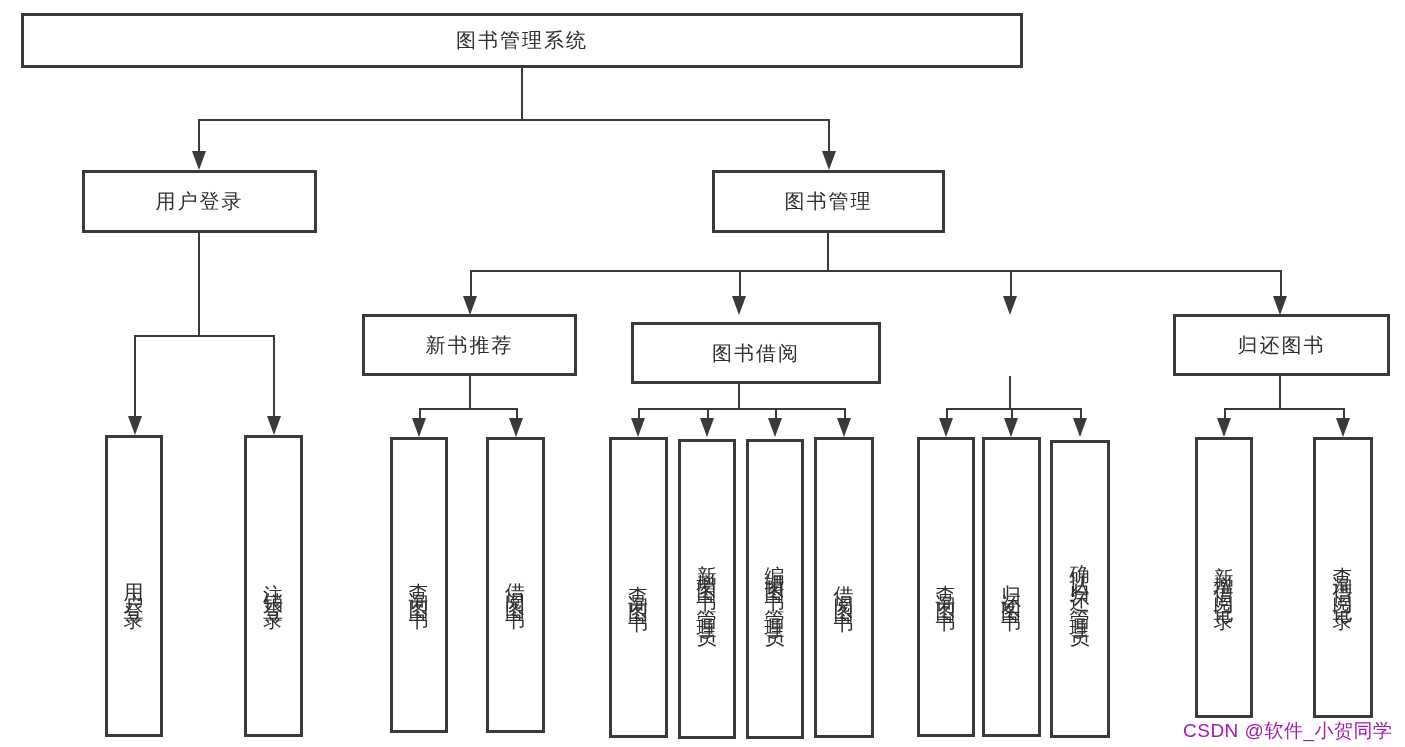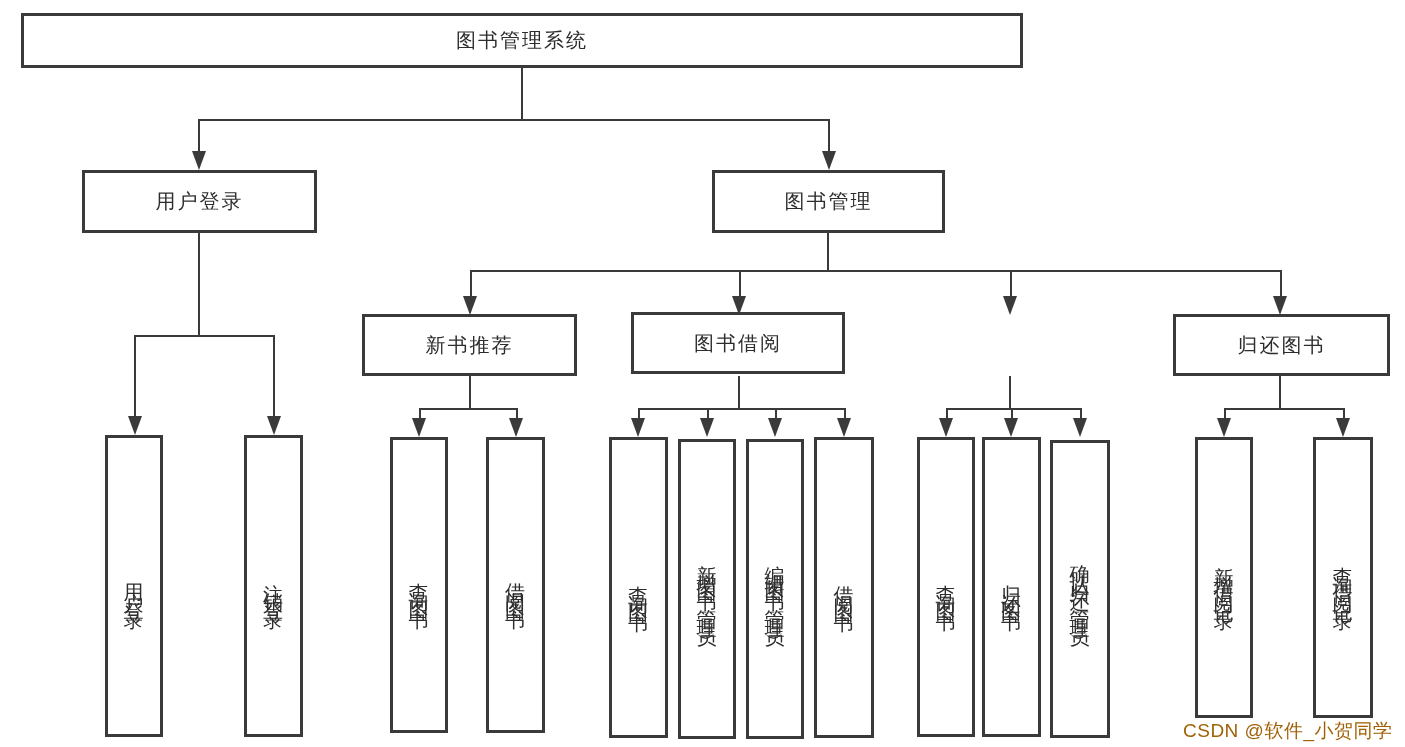--- a/index.html
+++ b/index.html
@@ -28,21 +28,21 @@
   .hline { height:2px; }
   .vline { width:2px; }
   .arrow {
     position:absolute; width:0; height:0; z-index:1;
     border-left:7px solid transparent;
     border-right:7px solid transparent;
     border-top:19px solid #3a3a3a;
   }
   .watermark {
     position:absolute; left:1183px; top:718px;
-    font-size:19px; color:#a16207; letter-spacing:0.5px;
+    font-size:19px; color:#a21caf; letter-spacing:0.5px;
     z-index:5; white-space:nowrap;
   }
 </style>
 </head>
 <body>
 
 <div class="canvas">
 
   <div class="vline" style="left:521px;top:68px;height:53px"></div>
   <div class="hline" style="left:198px;top:119px;width:632px"></div>
@@ -102,21 +102,21 @@
   <div class="arrow" style="left:1217px;top:418px"></div>
   <div class="vline" style="left:1343px;top:408px;height:12px"></div>
   <div class="arrow" style="left:1336px;top:418px"></div>
 
   <div class="box" style="left:21px;top:13px;width:1002px;height:55px">图书管理系统</div>
 
   <div class="box" style="left:82px;top:170px;width:235px;height:63px">用户登录</div>
   <div class="box" style="left:362px;top:314px;width:215px;height:62px">新书推荐</div>
 
   <div class="box" style="left:712px;top:170px;width:233px;height:63px">图书管理</div>
-  <div class="box" style="left:631px;top:312px;width:214px;height:62px">图书借阅</div>
+  <div class="box" style="left:631px;top:322px;width:250px;height:62px">图书借阅</div>
   <div class="box" style="left:1173px;top:314px;width:217px;height:62px">归还图书</div>
 
   <div class="box vbox" style="left:105px;top:435px;width:58px;height:302px">用户登录</div>
   <div class="box vbox" style="left:244px;top:435px;width:59px;height:302px">注销登录</div>
 
   <div class="box vbox" style="left:390px;top:437px;width:58px;height:296px">查询图书</div>
   <div class="box vbox" style="left:486px;top:437px;width:59px;height:296px">借阅图书</div>
 
   <div class="box vbox" style="left:609px;top:437px;width:59px;height:301px">查询图书</div>
   <div class="box vbox" style="left:678px;top:439px;width:58px;height:300px">新增图书（管理员）</div>

